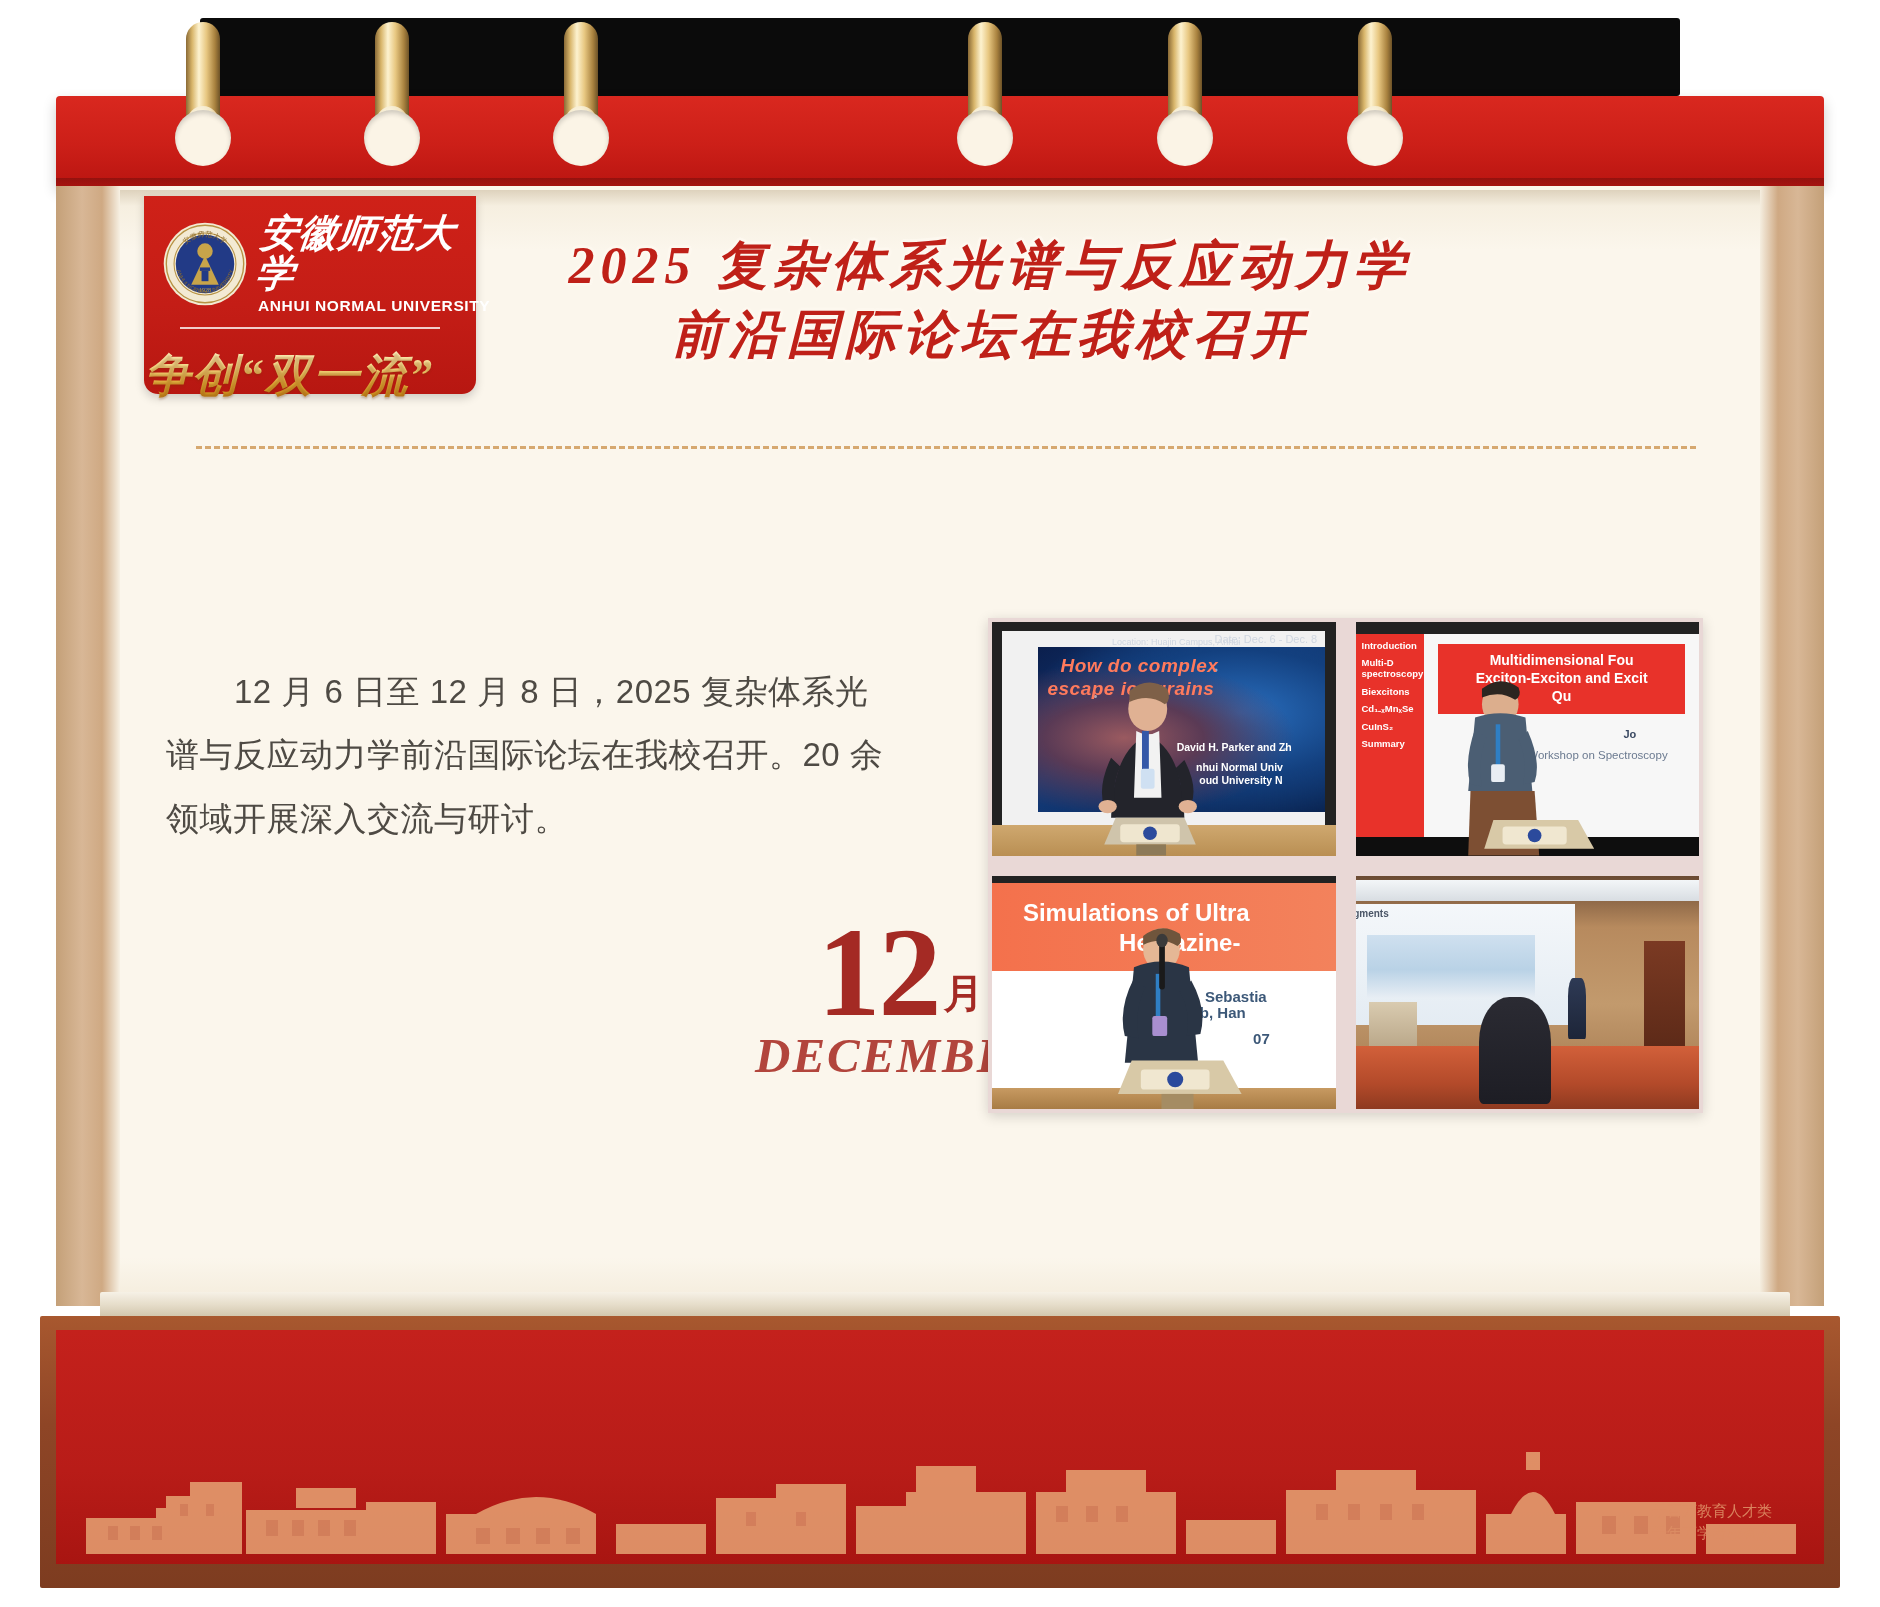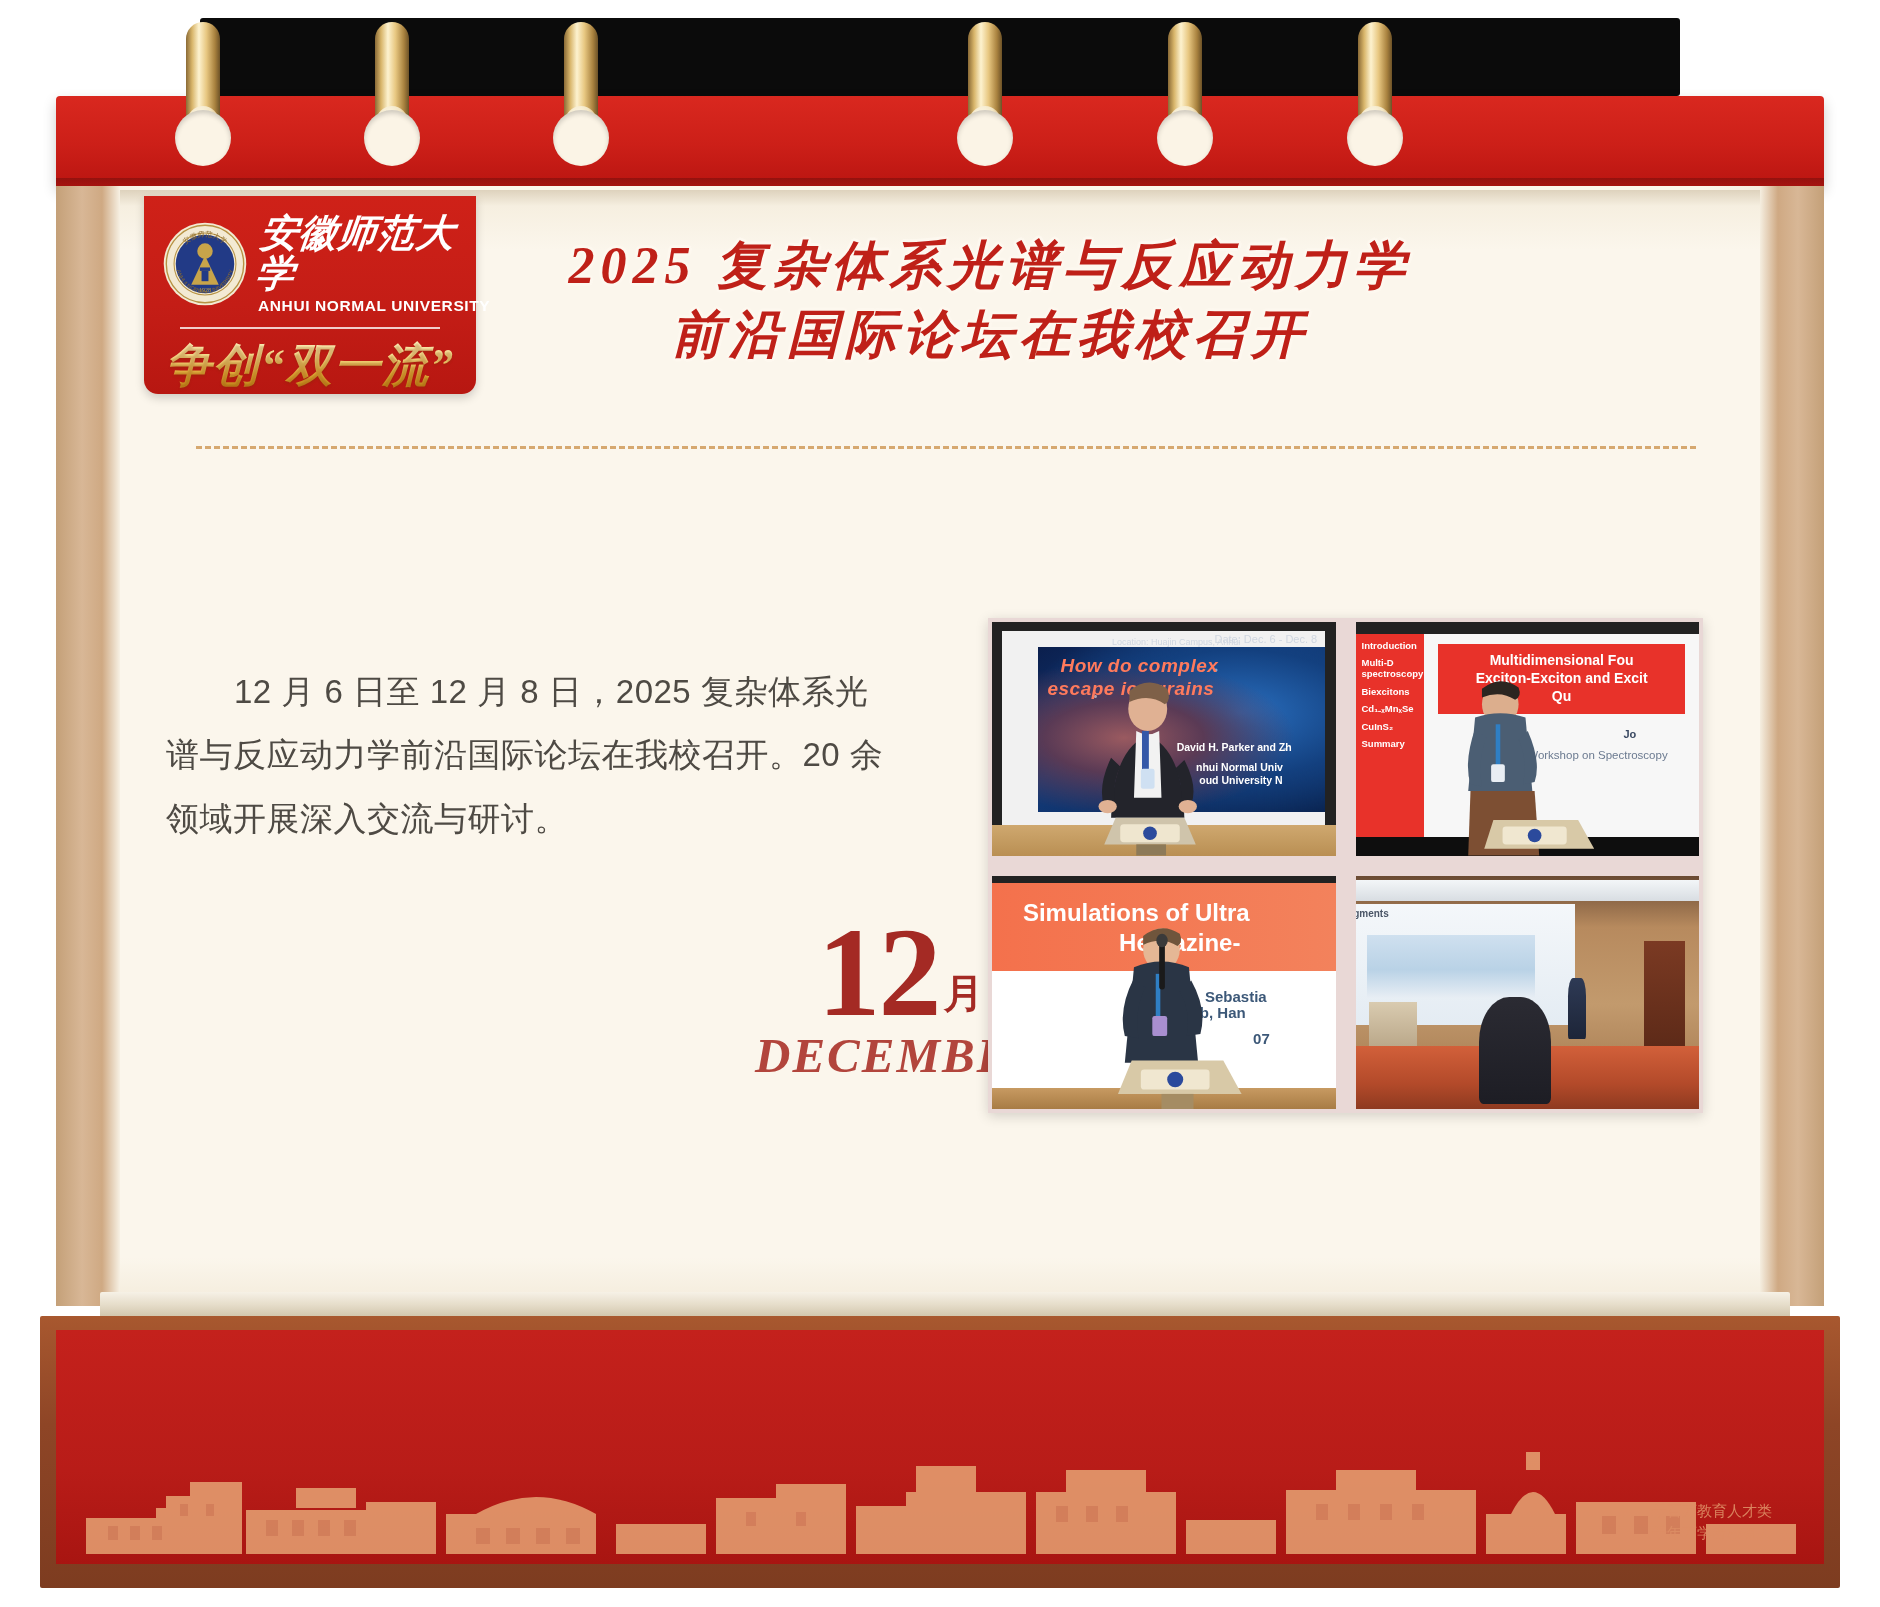--- a/index.html
+++ b/index.html
@@ -99,21 +99,21 @@
   }
   .logo-en {
     font-size: 15.5px; color:#fff; font-weight: 700; letter-spacing: .6px;
     margin-top: 3px; white-space: nowrap;
   }
   .logo-div {
     width: 260px; height: 2px; background: rgba(255,255,255,.78);
     margin: 12px auto 0 auto;
   }
   .logo-slogan {
-    text-align:center; margin-top: 6px;
+    margin-top: 16px;
     font-family: "Liberation Serif", serif;
     font-size: 46px; font-weight: 700; font-style: italic;
     letter-spacing: 2px;
     background: linear-gradient(180deg,#fff6cf 0%,#f6dc8c 32%,#e0ab38 62%,#c88b1d 82%,#f2d079 100%);
     -webkit-background-clip: text; background-clip: text; color: transparent;
     text-shadow: 0 2px 2px rgba(120,50,0,.25);
   }
 
   
   .headline {

